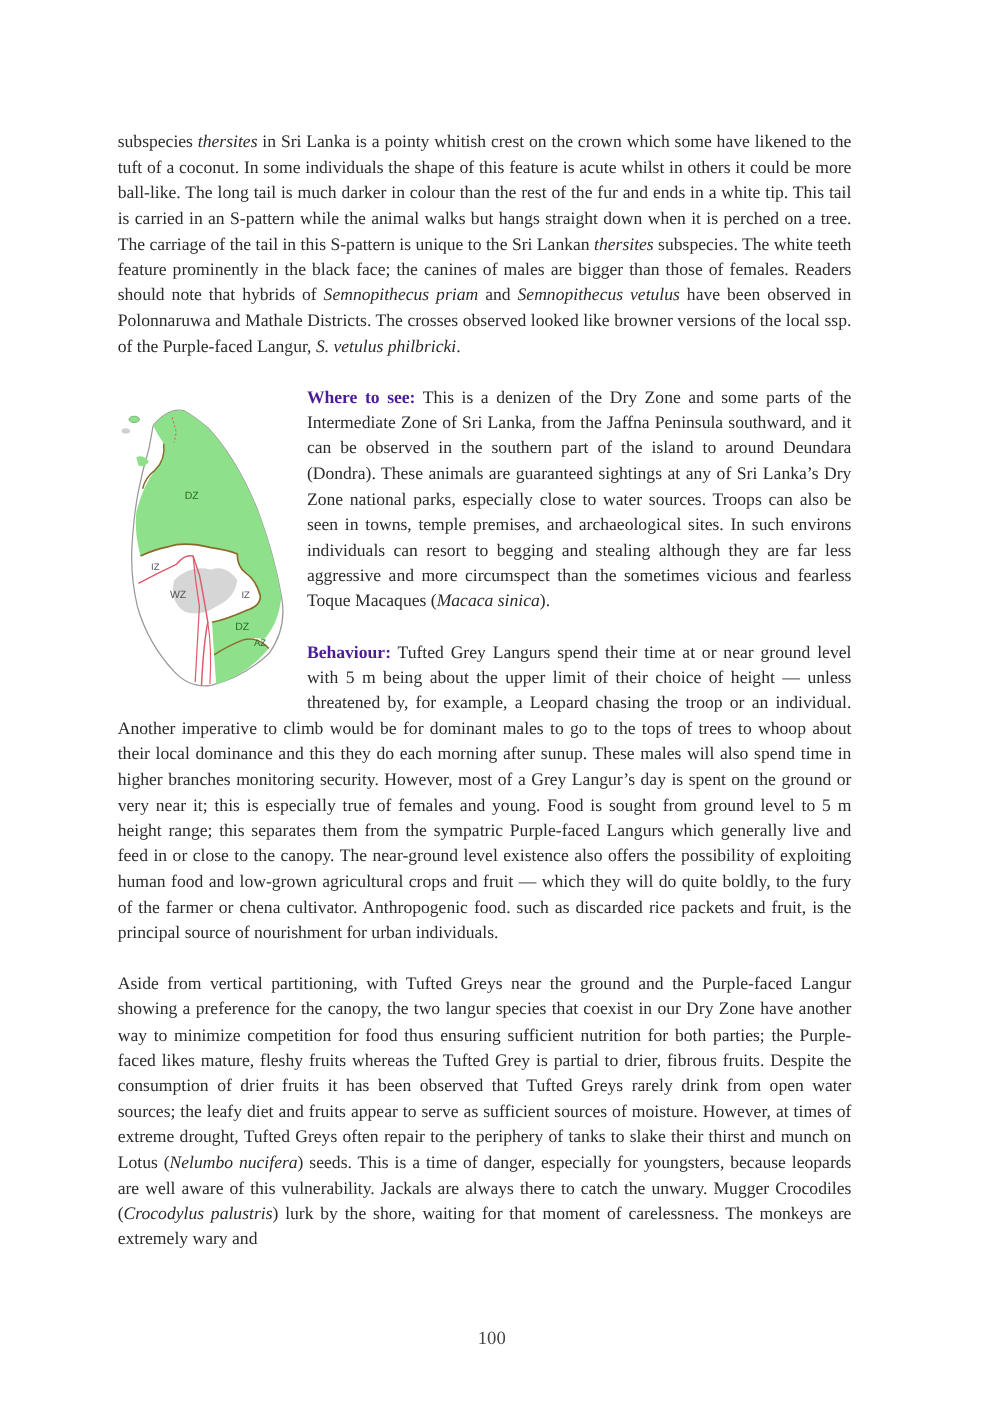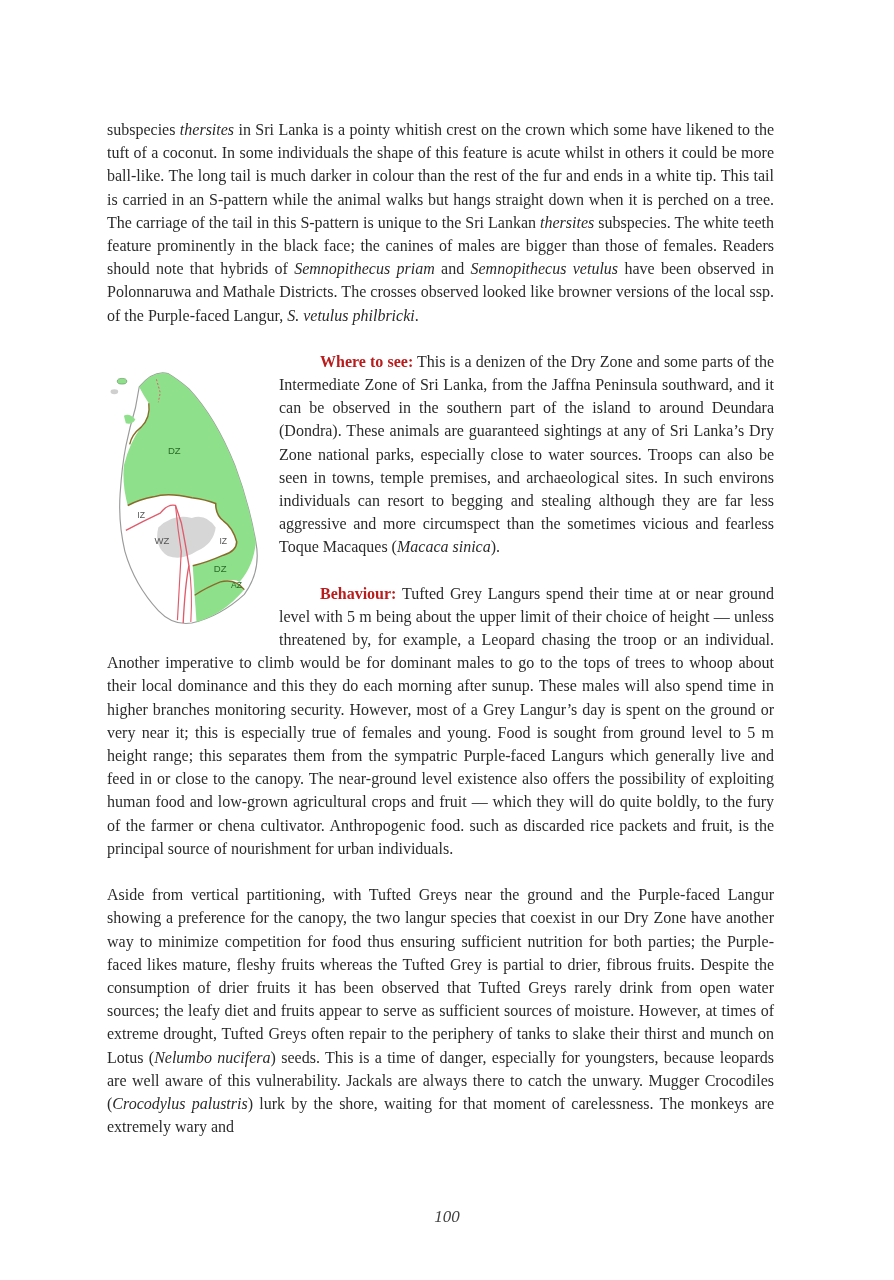--- a/index.html
+++ b/index.html
@@ -31,30 +31,29 @@
     .para-gap { height: 23px; }
     .float-wrap { position: relative; }
     .map {
       float: left;
       width: 172px;
       height: 280px;
       margin: 4px 6px 0 -6px;
       text-decoration: underline;
     }
     .map svg { display: block; width: 172px; height: 280px; }
-    b { font-weight: bold; color: #b91c1c; margin-left: 41px; }
+    b { font-weight: bold; color: #4c1d95; }
     i { font-style: italic; }
     .clear { clear: both; }
     .page-number {
       position: absolute;
       left: 0;
       width: 894px;
       top: 1207px;
       text-align: center;
-      font-style: italic;
       font-size: 17px;
       color: #444444;
     }
   </style>
 </head>
 <body>
 
 <div class="page">
 
   <p><span>subspecies </span><i>thersites</i><span> in Sri Lanka is a pointy whitish crest on the crown which some have likened to the tuft of a coconut. In some individuals the shape of this feature is acute whilst in others it could be more ball-like. The long tail is much darker in colour than the rest of the fur and ends in a white tip. This tail is carried in an S-pattern while the animal walks but hangs straight down when it is perched on a tree. The carriage of the tail in this S-pattern is unique to the Sri Lankan </span><i>thersites</i><span> subspecies. The white teeth feature prominently in the black face; the canines of males are bigger than those of females. Readers should note that hybrids of </span><i>Semnopithecus priam</i><span> and </span><i>Semnopithecus vetulus</i><span> have been observed in Polonnaruwa and Mathale Districts. The crosses observed looked like browner versions of the local ssp. of the Purple-faced Langur, </span><i>S. vetulus philbricki</i><span>.</span></p>

